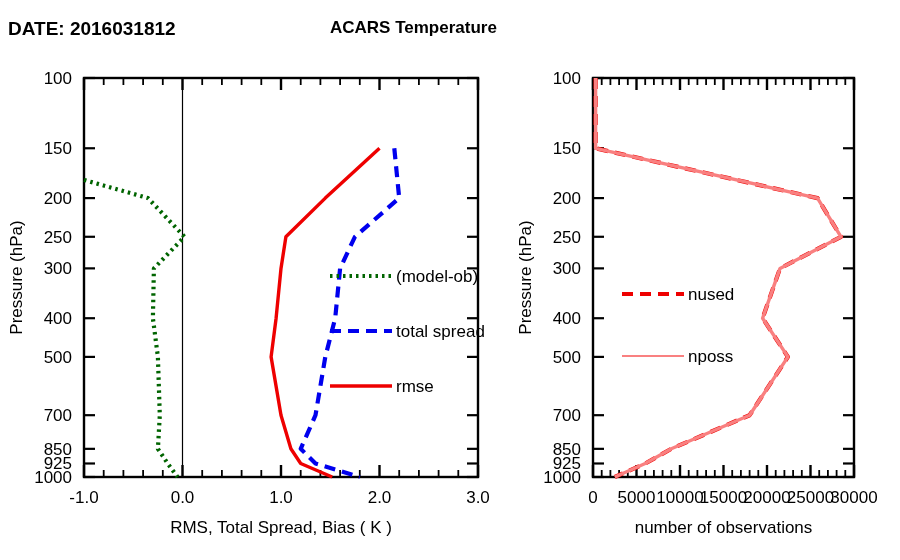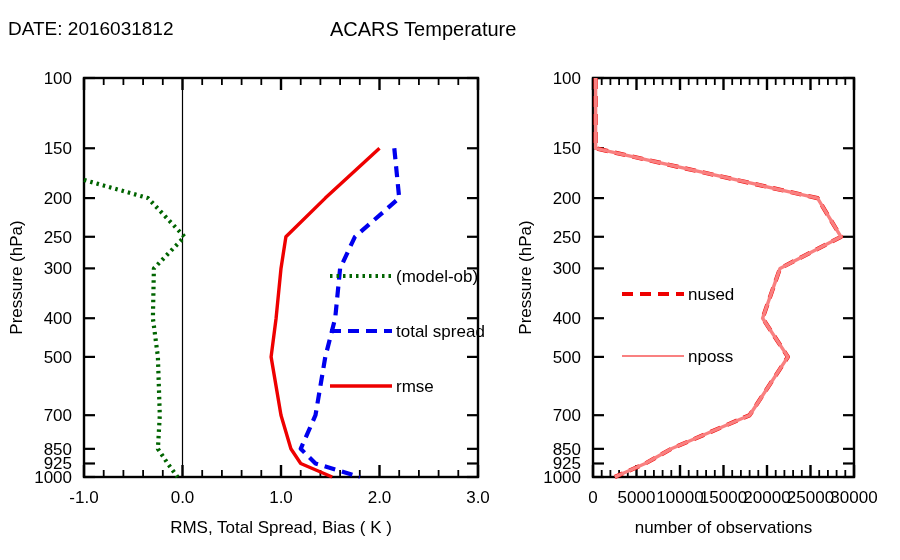--- a/index.html
+++ b/index.html
@@ -1,20 +1,20 @@
 <!DOCTYPE html>
 <html><head>
 <meta charset="utf-8">
 <style>
   html,body{margin:0;padding:0;background:#ffffff;}
   body{width:900px;height:560px;position:relative;overflow:hidden;
        font-family:"Liberation Sans","DejaVu Sans",sans-serif;color:#000;}
-  .lbl{position:absolute;white-space:nowrap;}
+  .lbl{position:absolute;white-space:nowrap;font-weight:bold;}
   #date-label{left:8px;top:18px;font-size:19px;}
-  #main-title{left:330px;top:18px;font-size:20px;}
+  #main-title{left:330px;top:18px;font-size:17px;}
   svg{position:absolute;left:0;top:0;}
 </style>
 </head>
 <body>
 
 <div class="lbl" id="date-label">DATE: 2016031812</div>
 <div class="lbl" id="main-title">ACARS Temperature</div>
 
 <svg id="plot" width="900" height="560">
     <rect x="84" y="78" width="394" height="399" fill="none" stroke="#000" stroke-width="2.4"></rect>

